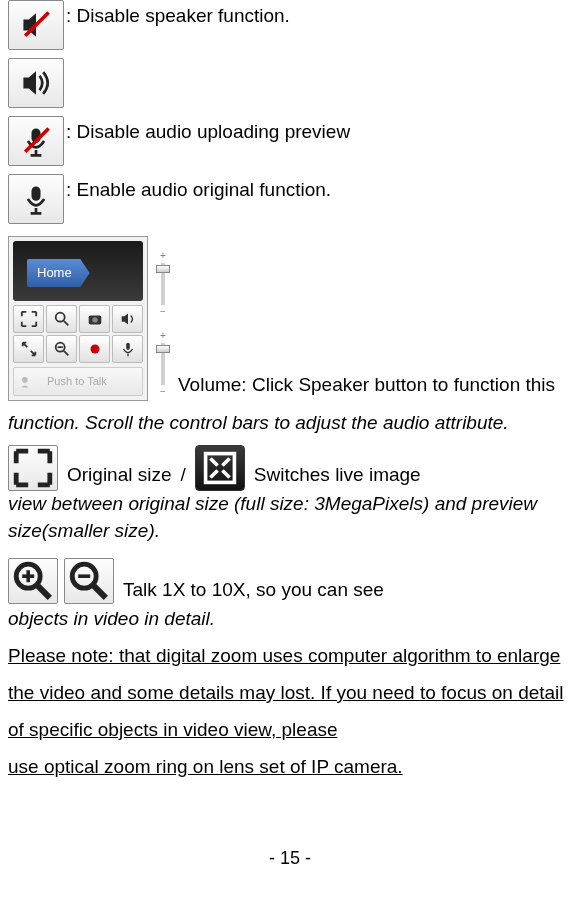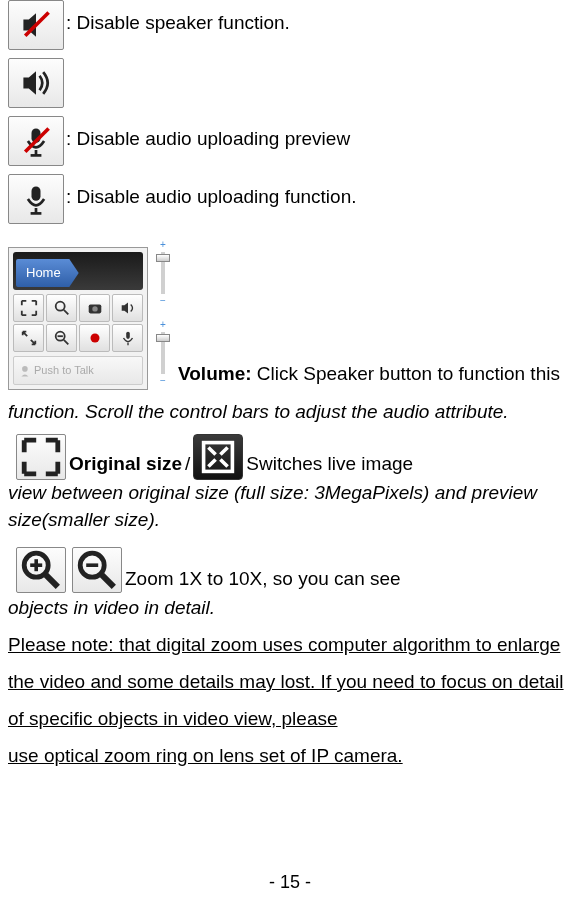--- a/index.html
+++ b/index.html
@@ -9,21 +9,21 @@
       background: #fff;
       font-family: Arial, Helvetica, sans-serif;
       font-size: 19px;
       color: #000;
       padding: 0 8px;
       position: relative;
       line-height: 1.7;
     }
     .icon-row {
       display: flex;
-      align-items: center;
+      align-items: flex-start;
       margin-bottom: 8px;
     }
     .icon-box {
       width: 56px;
       height: 50px;
       border: 1px solid #888;
       background: linear-gradient(#fdfdfd, #e8e8e8);
       border-radius: 2px;
       display: flex;
       align-items: center;
@@ -42,21 +42,21 @@
     .panel {
       width: 140px;
       border: 1px solid #999;
       background: #f2f2f2;
       padding: 4px;
       flex-shrink: 0;
     }
     .panel-header {
       background: linear-gradient(#1a1a1a,#3a3a3a);
       border-radius: 3px;
-      padding: 3px;
+      padding: 14px;
       margin-bottom: 4px;
     }
     .home-btn {
       display: inline-block;
       background: linear-gradient(#5a8cd6,#2f5fa8);
       color: #fff;
       font-size: 13px;
       padding: 3px 18px 3px 10px;
       border-radius: 2px;
       position: relative;
@@ -77,64 +77,64 @@
       border-radius: 2px;
     }
     .pg-cell svg { width:18px; height:18px; }
     .ptt {
       background: linear-gradient(#f8f8f8,#e8e8e8);
       border: 1px solid #ccc;
       color: #aaa;
       font-size: 11px;
       padding: 4px 6px;
       border-radius: 2px;
-      display:flex; align-items:center; gap:0;
+      display:flex; align-items:center; gap:13px;
     }
     .sliders {
       width: 30px;
       display: flex;
       flex-direction: column;
       justify-content: space-around;
       padding: 4px 0;
       gap: 14px;
     }
     .slider {
       display:flex; flex-direction:column; align-items:center;
       font-size: 10px; color:#4a90d9; line-height:1;
     }
     .slider-track {
       width:4px; height:42px; background:#d0d0d0; position:relative; margin:2px 0;
     }
     .slider-thumb {
       width:14px; height:8px; background:linear-gradient(#fff,#ccc);
       border:1px solid #888; position:absolute; left:-5px; top:2px;
     }
-    .bold { font-weight: bold; }
+    .bold { font-weight: normal; }
     .para { margin-bottom: 4px; font-style: italic; }
-    .inline-row { display:flex; align-items:flex-end; flex-wrap:wrap; gap:3px; margin-top:6px;margin-left:8px;}
+    .inline-row { display:flex; align-items:flex-end; flex-wrap:wrap; gap:9px; margin-top:6px;}
     .small-icon {
       width: 50px;
       height: 46px;
       border: 1px solid #888;
       background: linear-gradient(#fdfdfd,#e8e8e8);
       border-radius:2px;
       display:flex; align-items:center; justify-content:center;
       flex-shrink:0;
     }
     .preview-icon {
       width: 50px; height: 46px;
       background: linear-gradient(#3a3a3a,#111);
       border:1px solid #333; border-radius:4px;
       display:flex; align-items:center; justify-content:center;
       flex-shrink:0;
     }
     .zoom-pair { display:flex; gap:6px; margin-top:8px; margin-bottom:2px;}
     .page-num {
       position:absolute;
-      bottom: 6px;
+      bottom: 30px;
       width: 100%;
       left:0;
       text-align:center;
       font-size: 18px;
     }
     .flowtext { line-height: 1.95; text-decoration: underline; }
   </style>
 </head>
 <body>
 
@@ -173,21 +173,21 @@
 
 <div class="icon-row">
   <div class="icon-box">
     <svg viewBox="0 0 40 40">
       <rect x="15" y="6" width="10" height="16" rx="5" fill="#222"></rect>
       <path d="M11 20 q9 14 18 0" fill="none" stroke="#222" stroke-width="3"></path>
       <line x1="20" y1="30" x2="20" y2="36" stroke="#222" stroke-width="3"></line>
       <line x1="14" y1="36" x2="26" y2="36" stroke="#222" stroke-width="3"></line>
     </svg>
   </div>
-  <span class="desc">:  Disable audio uploading function.</span>
+  <span class="desc">:  Enable audio original function.</span>
 </div>
 
 <div class="panel-row">
   <div class="panel">
     <div class="panel-header">
       <span class="home-btn">Home</span>
     </div>
     <div class="panel-grid">
       <div class="pg-cell">
           <svg viewBox="0 0 20 20">
@@ -297,20 +297,20 @@
         </svg>
     </div>
     <div class="small-icon">
       <svg viewBox="0 0 40 40">
           <circle cx="16" cy="16" r="10" fill="none" stroke="#222" stroke-width="4"></circle>
           <line x1="24" y1="24" x2="34" y2="34" stroke="#222" stroke-width="5"></line>
           <line x1="11" y1="16" x2="21" y2="16" stroke="#222" stroke-width="3"></line>
         </svg>
     </div>
   </div>
-  <span> Zoom 1X to 10X, so you can see</span>
+  <span> Talk 1X to 10X, so you can see</span>
 </div>
 <div class="para" style="line-height:1.4">objects in video in detail.</div>
 
 <div class="flowtext">Please note: that digital zoom uses computer algorithm to enlarge the video and some details may lost.      If you need to focus on detail of specific objects in video view, please</div>
 <div class="flowtext">use optical zoom ring on lens set of IP camera.</div>
 
 <div class="page-num">- 15 -</div>
 
 </body></html>

